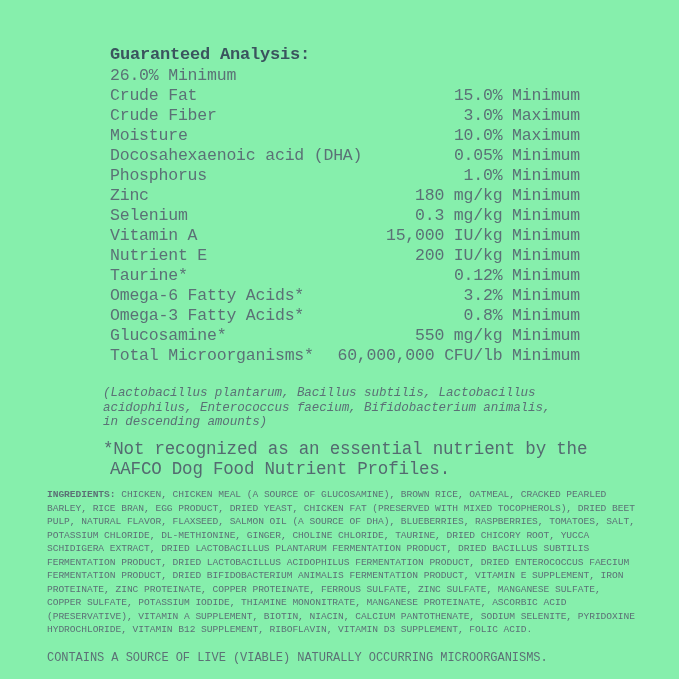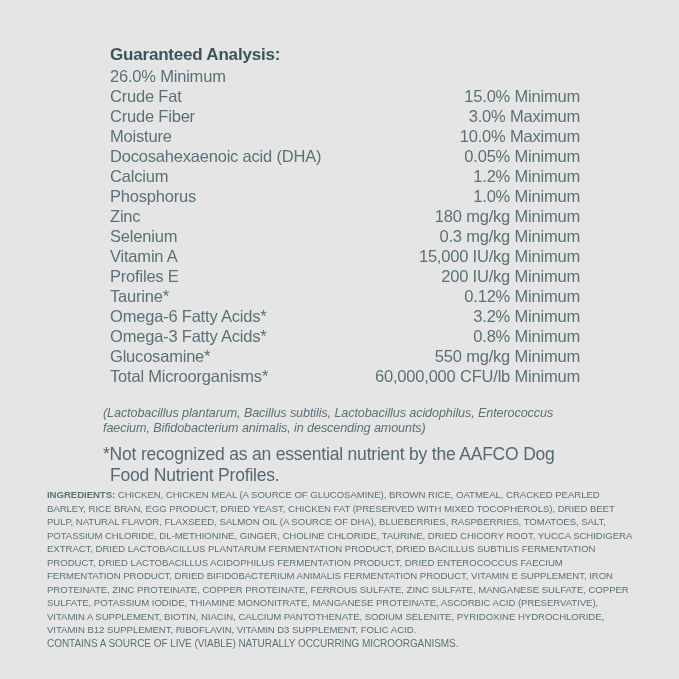--- a/index.html
+++ b/index.html
@@ -11,21 +11,22 @@
     width: 679px;
     height: 679px;
     position: relative;
     overflow: hidden;
     font-family: "Liberation Sans", sans-serif;
     -webkit-font-smoothing: antialiased;
   }
   .label-panel {
     position: absolute;
     inset: 0;
-    background: #e5e5e5;
+    background: #86efac;
+    font-family: Liberation Mono, monospace;
   }
   
   .ga-block {
     position: absolute;
     left: 103px;
     top: 44px;
     width: 477px;
     color: #5b7176;
   }
   .ga-heading {
@@ -77,22 +78,22 @@
     width: 589px;
     color: #5c7176;
   }
   .ing-para {
     font-size: 9.6px;
     line-height: 13.5px;
     letter-spacing: -0.05px;
   }
   .ing-label { font-weight: bold; }
   .contains-note {
-    margin-top: 0;
-    font-size: 10px;
+    margin-top: 15px;
+    font-size: 12px;
     line-height: 13.5px;
     letter-spacing: -0.05px;
   }
 </style>
 </head>
 <body>
 
 <div class="label-panel">
 
   <div class="ga-block">
@@ -112,41 +113,37 @@
         </div>
         <div class="ga-row">
           <span class="ga-name">Moisture</span>
           <span class="ga-value">10.0% Maximum</span>
         </div>
         <div class="ga-row">
           <span class="ga-name">Docosahexaenoic acid (DHA)</span>
           <span class="ga-value">0.05% Minimum</span>
         </div>
         <div class="ga-row">
-          <span class="ga-name">Calcium</span>
-          <span class="ga-value">1.2% Minimum</span>
-        </div>
-        <div class="ga-row">
           <span class="ga-name">Phosphorus</span>
           <span class="ga-value">1.0% Minimum</span>
         </div>
         <div class="ga-row">
           <span class="ga-name">Zinc</span>
           <span class="ga-value">180 mg/kg Minimum</span>
         </div>
         <div class="ga-row">
           <span class="ga-name">Selenium</span>
           <span class="ga-value">0.3 mg/kg Minimum</span>
         </div>
         <div class="ga-row">
           <span class="ga-name">Vitamin A</span>
           <span class="ga-value">15,000 IU/kg Minimum</span>
         </div>
         <div class="ga-row">
-          <span class="ga-name">Profiles E</span>
+          <span class="ga-name">Nutrient E</span>
           <span class="ga-value">200 IU/kg Minimum</span>
         </div>
         <div class="ga-row">
           <span class="ga-name">Taurine*</span>
           <span class="ga-value">0.12% Minimum</span>
         </div>
         <div class="ga-row">
           <span class="ga-name">Omega-6 Fatty Acids*</span>
           <span class="ga-value">3.2% Minimum</span>
         </div>

